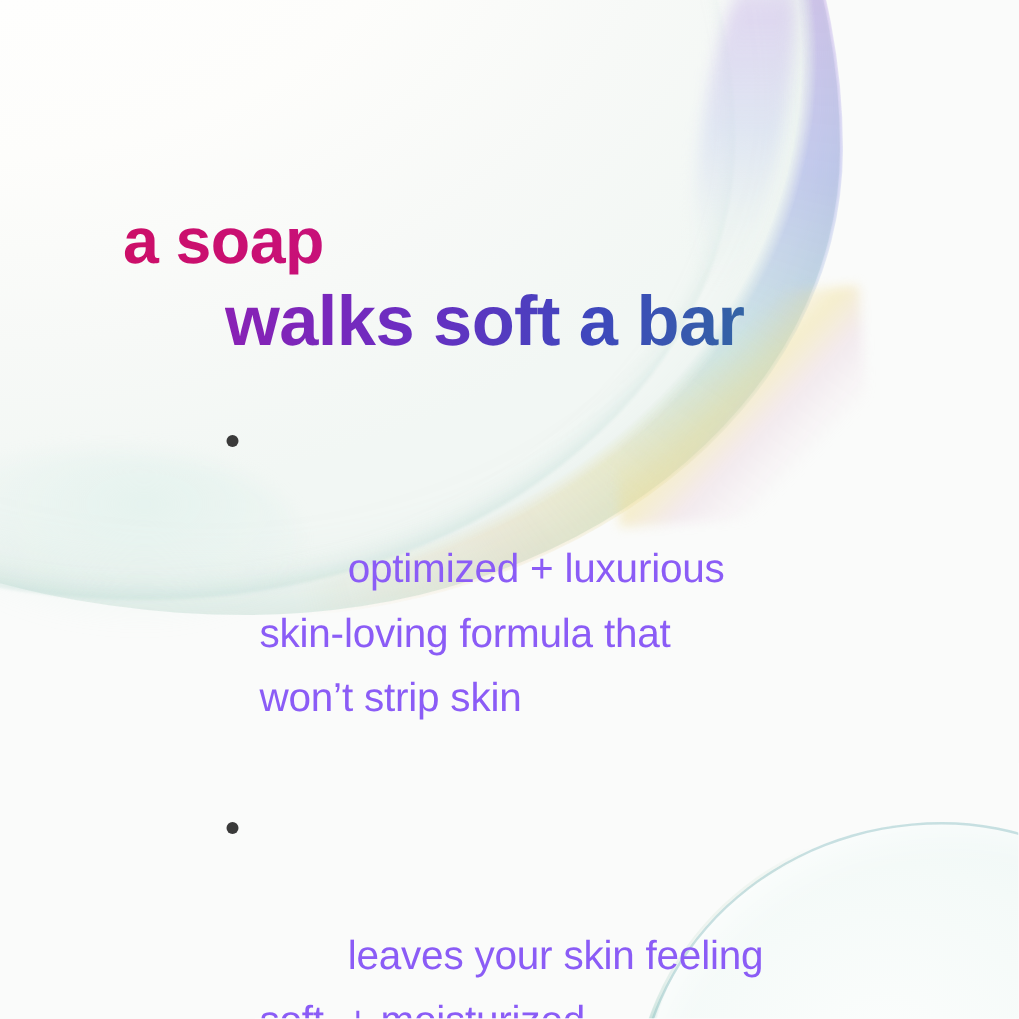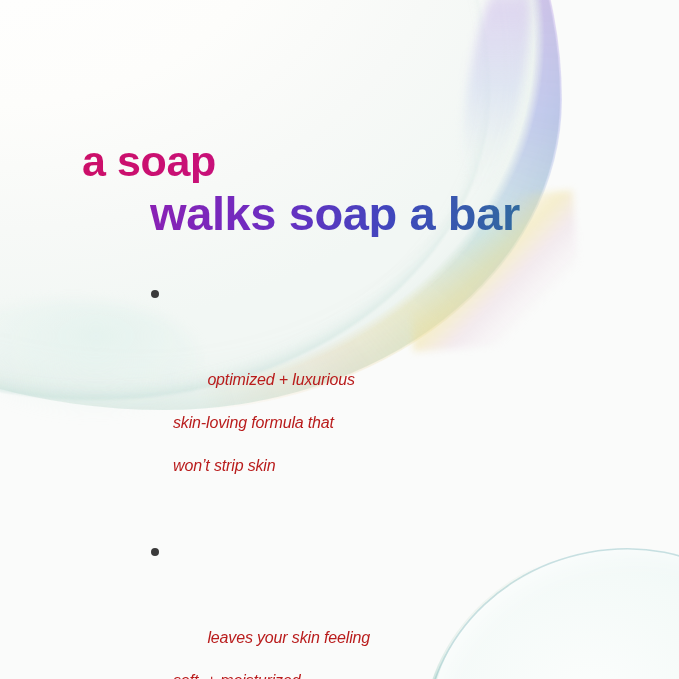--- a/index.html
+++ b/index.html
@@ -212,27 +212,26 @@
     width: 420px;
     margin: 0;
     padding: 0;
     list-style: none;
   }
 
   .bullet-item {
     position: relative;
     padding-left: 25px;
     margin-bottom: 0;
-    color: #b91c1c;
-    font-size: 16px;
+    color: #8b5cf6;
+    font-size: 27px;
     line-height: 43px;
     font-weight: 400;
     letter-spacing: -0.15px;
     white-space: pre-wrap;
-    font-style: italic;
   }
 
   .bullet-dot {
     position: absolute;
     left: 3px;
     top: 18px;
     width: 8px;
     height: 8px;
     border-radius: 50%;
     background: #3a3a3a;
@@ -251,21 +250,21 @@
     <div class="bubble-big-glint"></div>
     <div class="bubble-wisp"></div>
     <div class="bubble-small"></div>
     <div class="bubble-small-rim"></div>
   </div>
 
   <div class="content">
 
     <div class="headline">
       <span class="headline-line headline-line-1">a soap</span>
-      <span class="headline-line headline-line-2">walks soap a bar</span>
+      <span class="headline-line headline-line-2">walks soft a bar</span>
     </div>
 
     <ul class="bullets">
       <li class="bullet-item">
         <span class="bullet-dot"></span>
         <span>optimized + luxurious
 skin-loving formula that
 won’t strip skin</span>
       </li>
       <li class="bullet-item">

